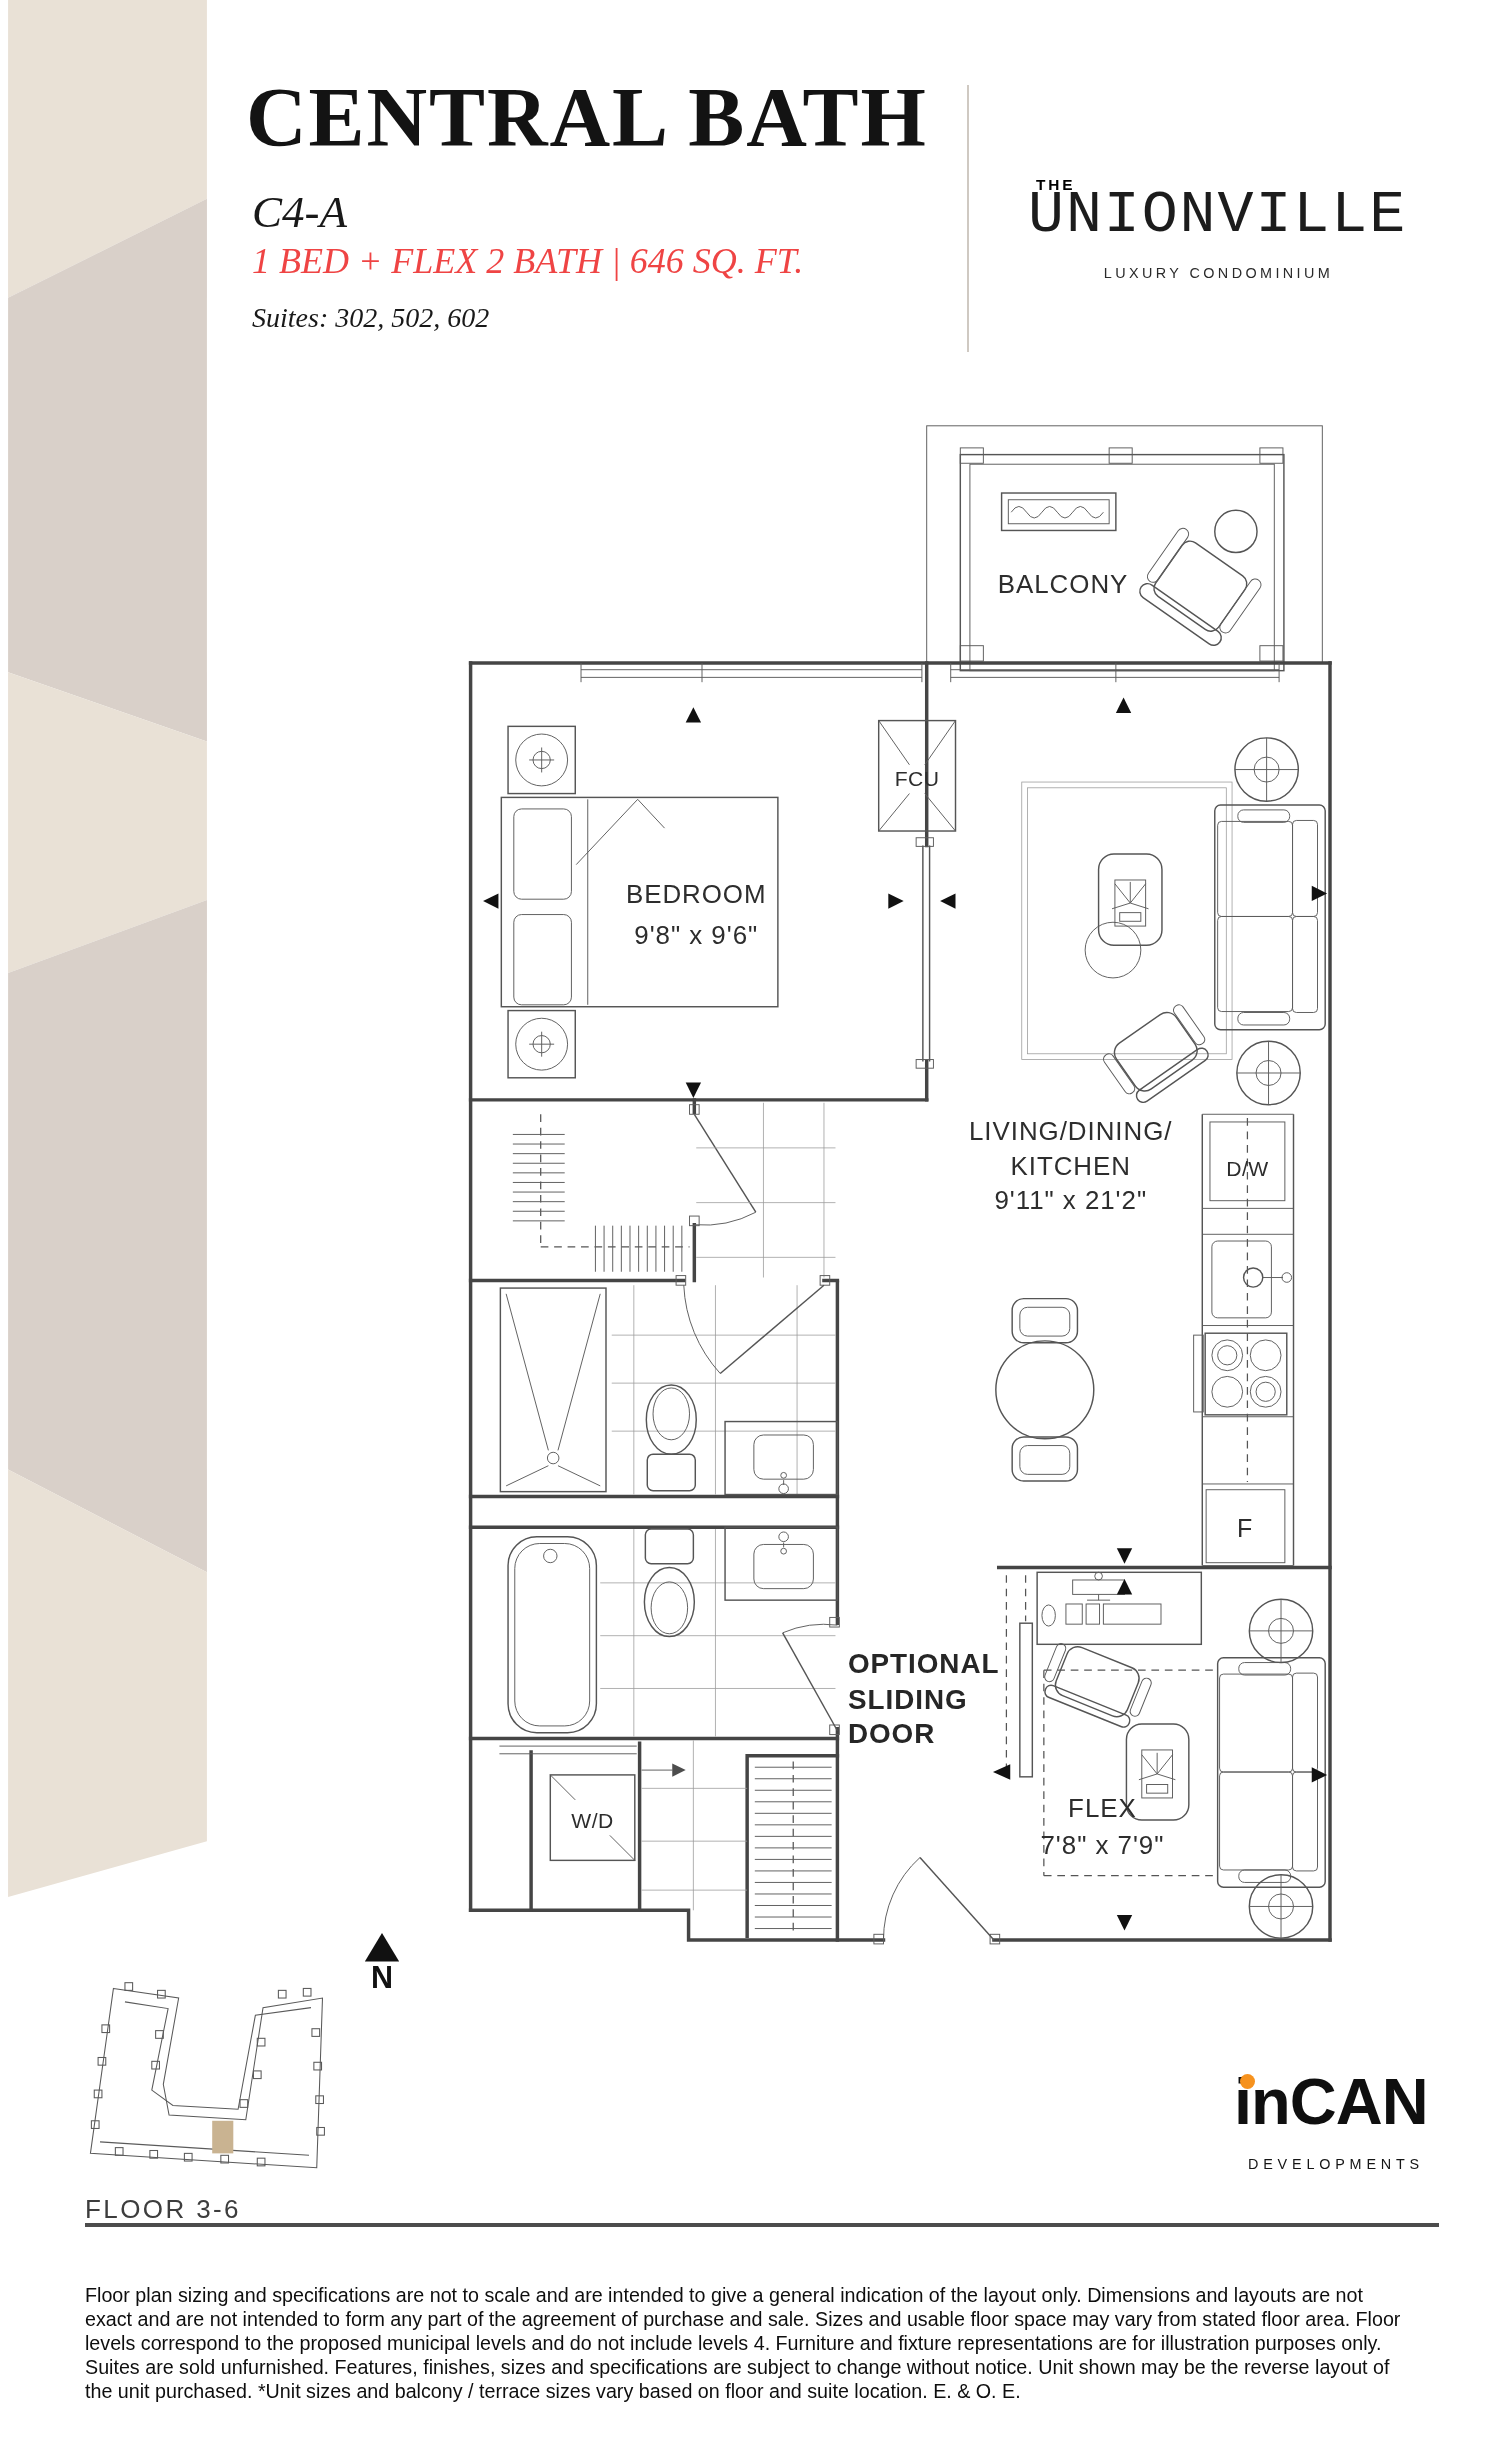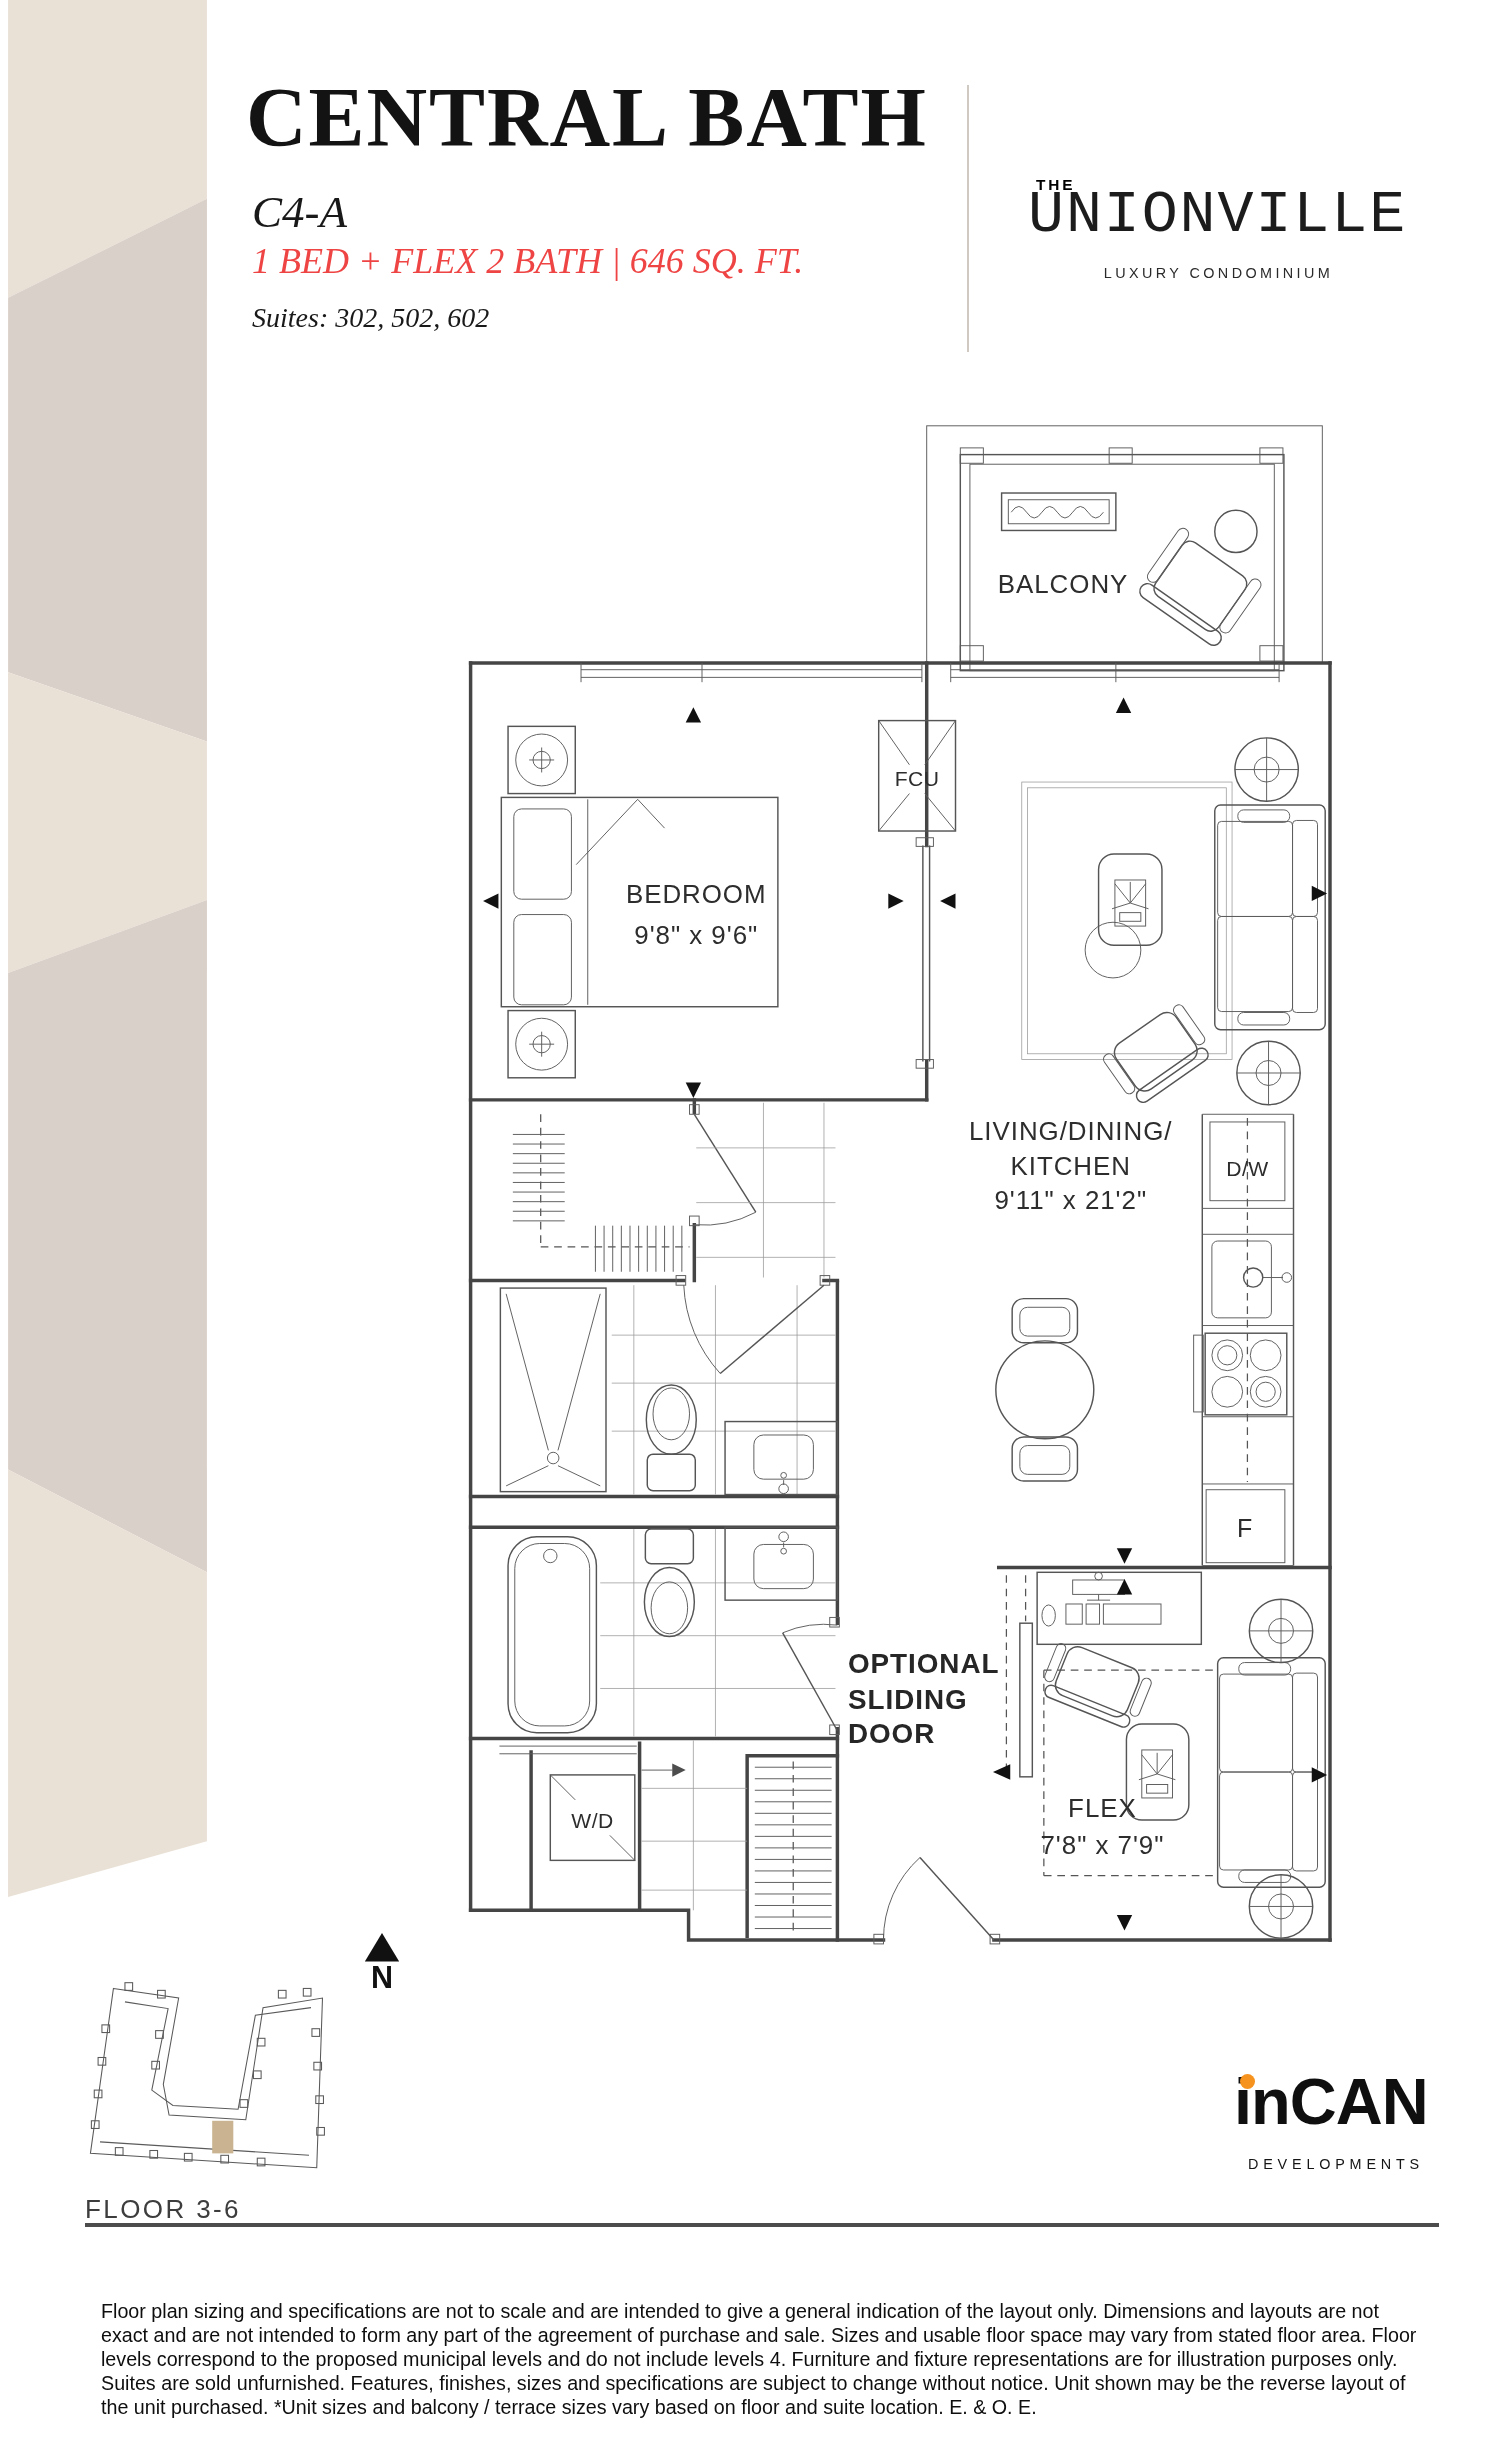--- a/index.html
+++ b/index.html
@@ -25,21 +25,21 @@
   #brand-tag{left:1030px;top:265px;width:377px;text-align:center;font-size:14.4px;
          letter-spacing:3.4px;color:#2a2a2a;white-space:nowrap}
 
   
   #floor-label{left:85px;top:2194px;font-size:26px;letter-spacing:2.4px;color:#3d3d3d;white-space:nowrap}
   #divider{left:85px;top:2223px;width:1354px;height:3.8px;background:#4c4c4c}
   #incan{left:1234px;top:2064px;font-size:65px;font-weight:700;letter-spacing:-1px;color:#0f0f0f;white-space:nowrap}
   #incan-dot{left:1240px;top:2074px;width:15.4px;height:15.4px;border-radius:50%}
   #incan-tag{left:1234px;top:2156px;width:204px;text-align:center;font-size:14.4px;
          letter-spacing:4.8px;font-weight:400;color:#151515;white-space:nowrap}
-  #disclaimer{left:85px;top:2283px;width:1328px;font-size:19.7px;line-height:1.22;color:#0e0e0e;margin:16px}
+  #disclaimer{left:85px;top:2283px;width:1328px;font-size:19.7px;line-height:1.22;color:#0e0e0e;margin:0}
 
   
   .wall{stroke:#454545;stroke-width:3.6;fill:none;stroke-linecap:square}
   .thin{stroke:#555;stroke-width:1.5;fill:none}
   .thin2{stroke:#5c5c5c;stroke-width:1;fill:none}
   .lite{stroke:#9a9a9a;stroke-width:0.8;fill:none}
   .dash{stroke:#555;stroke-width:1.3;fill:none;stroke-dasharray:8 6}
   .arr{fill:#111;stroke:none}
   .t27{font:500 27px "Liberation Sans",sans-serif;fill:#2d2d2d;letter-spacing:1px}
   .t22{font:500 22px "Liberation Sans",sans-serif;fill:#2d2d2d;letter-spacing:0.5px}

